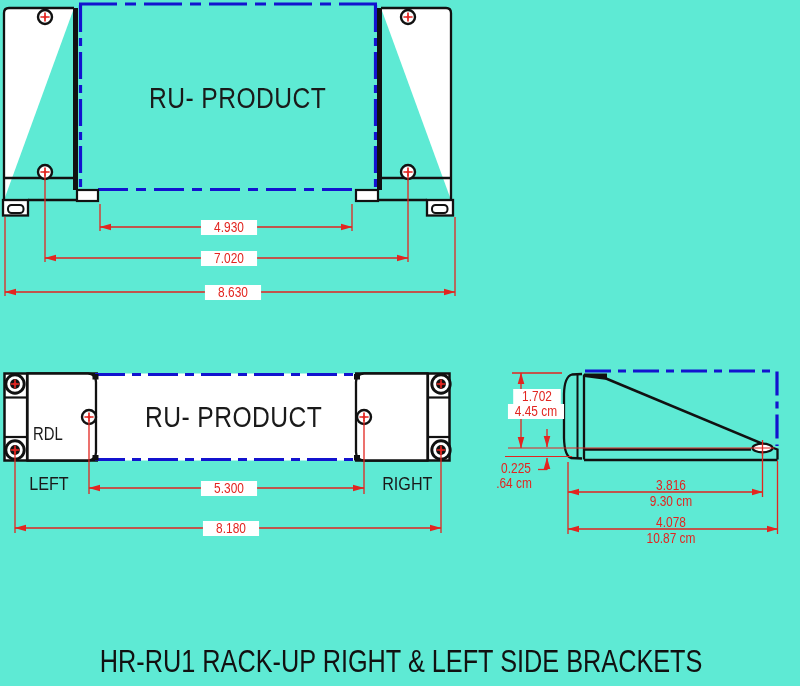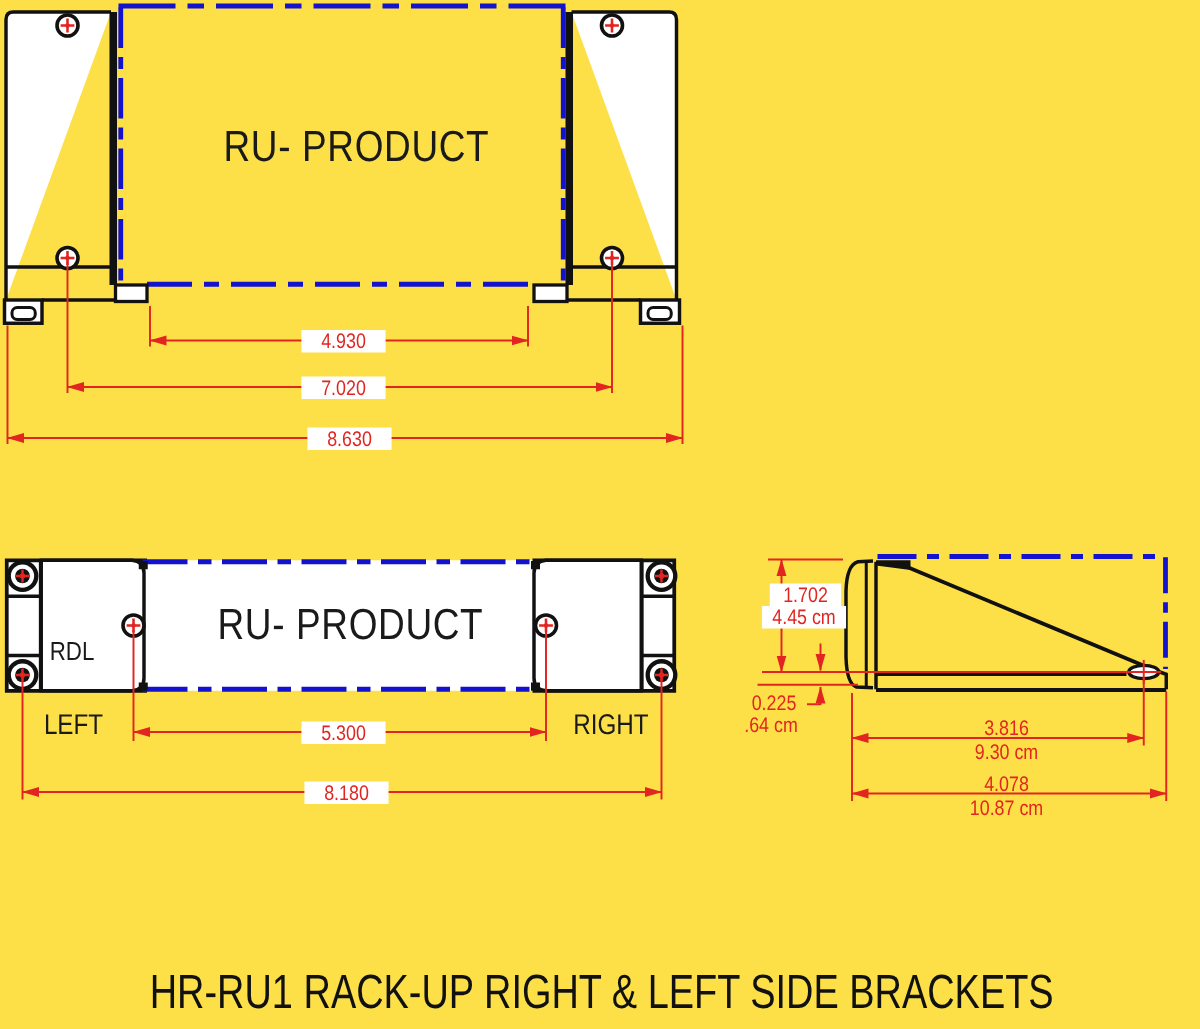--- a/index.html
+++ b/index.html
@@ -1,16 +1,16 @@
 <!DOCTYPE html>
 <html><head>
 <meta charset="utf-8">
 <style>
   html,body { margin:0; padding:0; background:#fff; }
-  .canvas { position:relative; width:800px; height:686px; background:#fde047; overflow:hidden;
+  .canvas { position:relative; width:800px; height:686px; background:#5eead4; overflow:hidden;
             font-family:"Liberation Sans", sans-serif; }
   .canvas svg { position:absolute; left:0; top:0; }
   .lbl { position:absolute; white-space:nowrap; text-align:center; color:#1a1a1a;
          transform:scaleX(.85); transform-origin:center center;
          font-family:"Liberation Sans", sans-serif; }
   .big   { font-size:29px; line-height:30px; height:30px; letter-spacing:.5px; }
   .side-lbl { font-size:19px; line-height:20px; height:20px; }
   .rdl   { font-size:17.5px; line-height:18px; height:18px; }
   .dim   { color:#e22520; font-size:14px; line-height:15px; height:15px; }
   .dimbg { background:#ffffff; padding:0 3px; }

